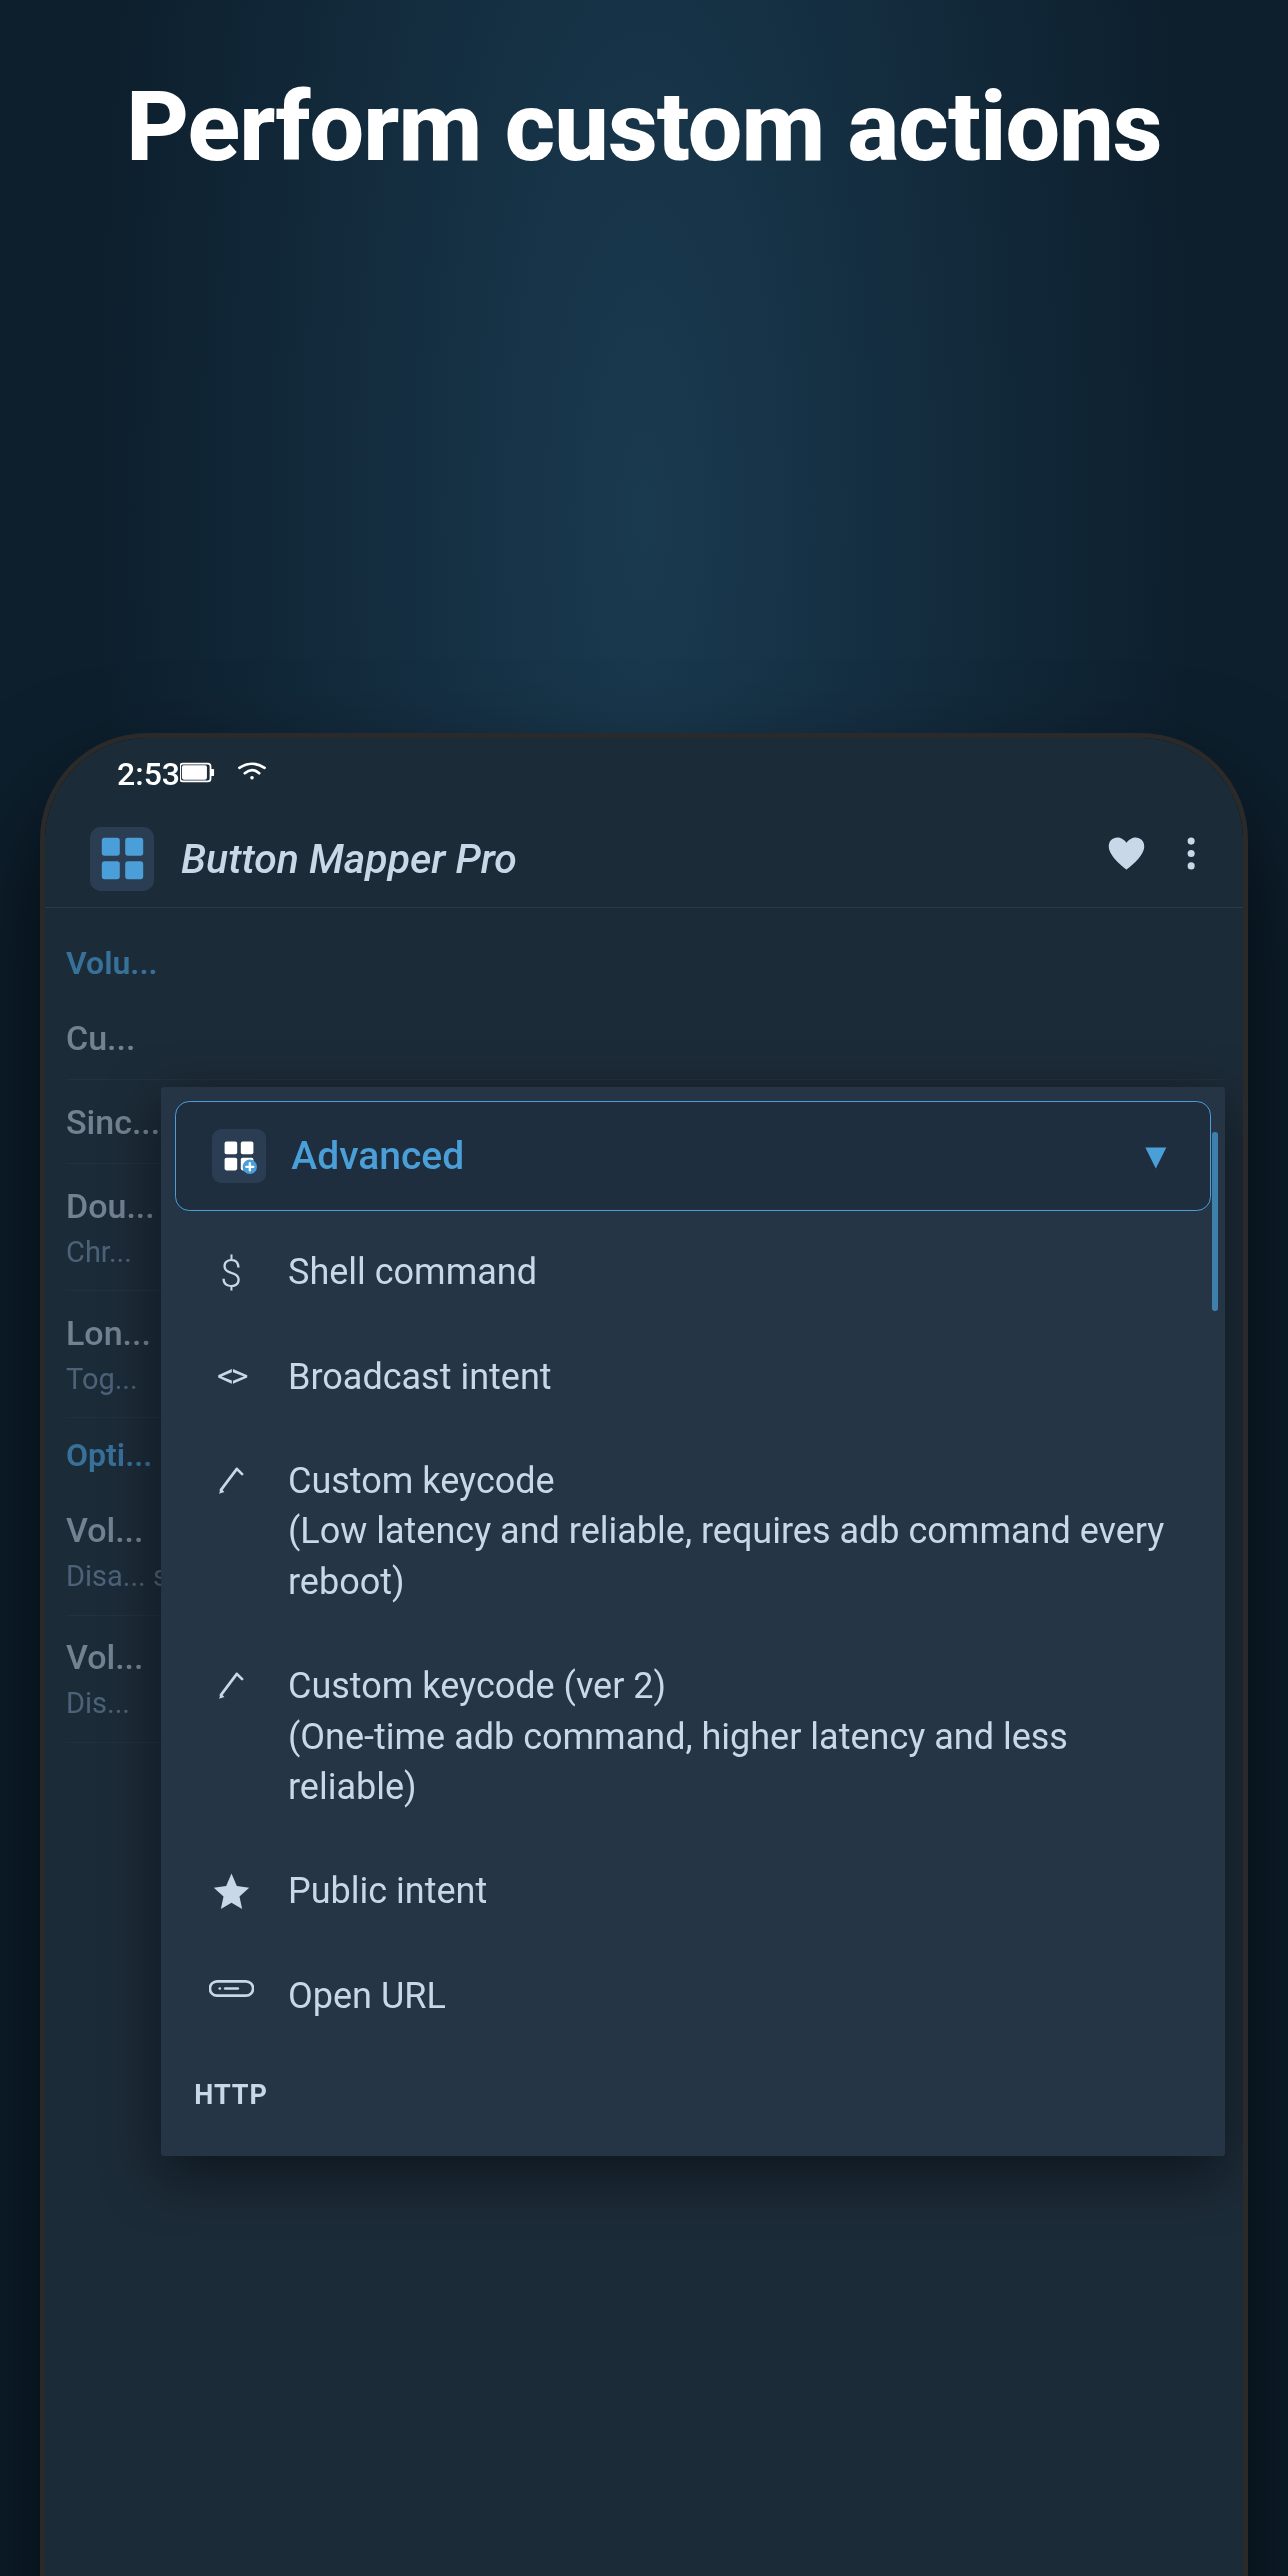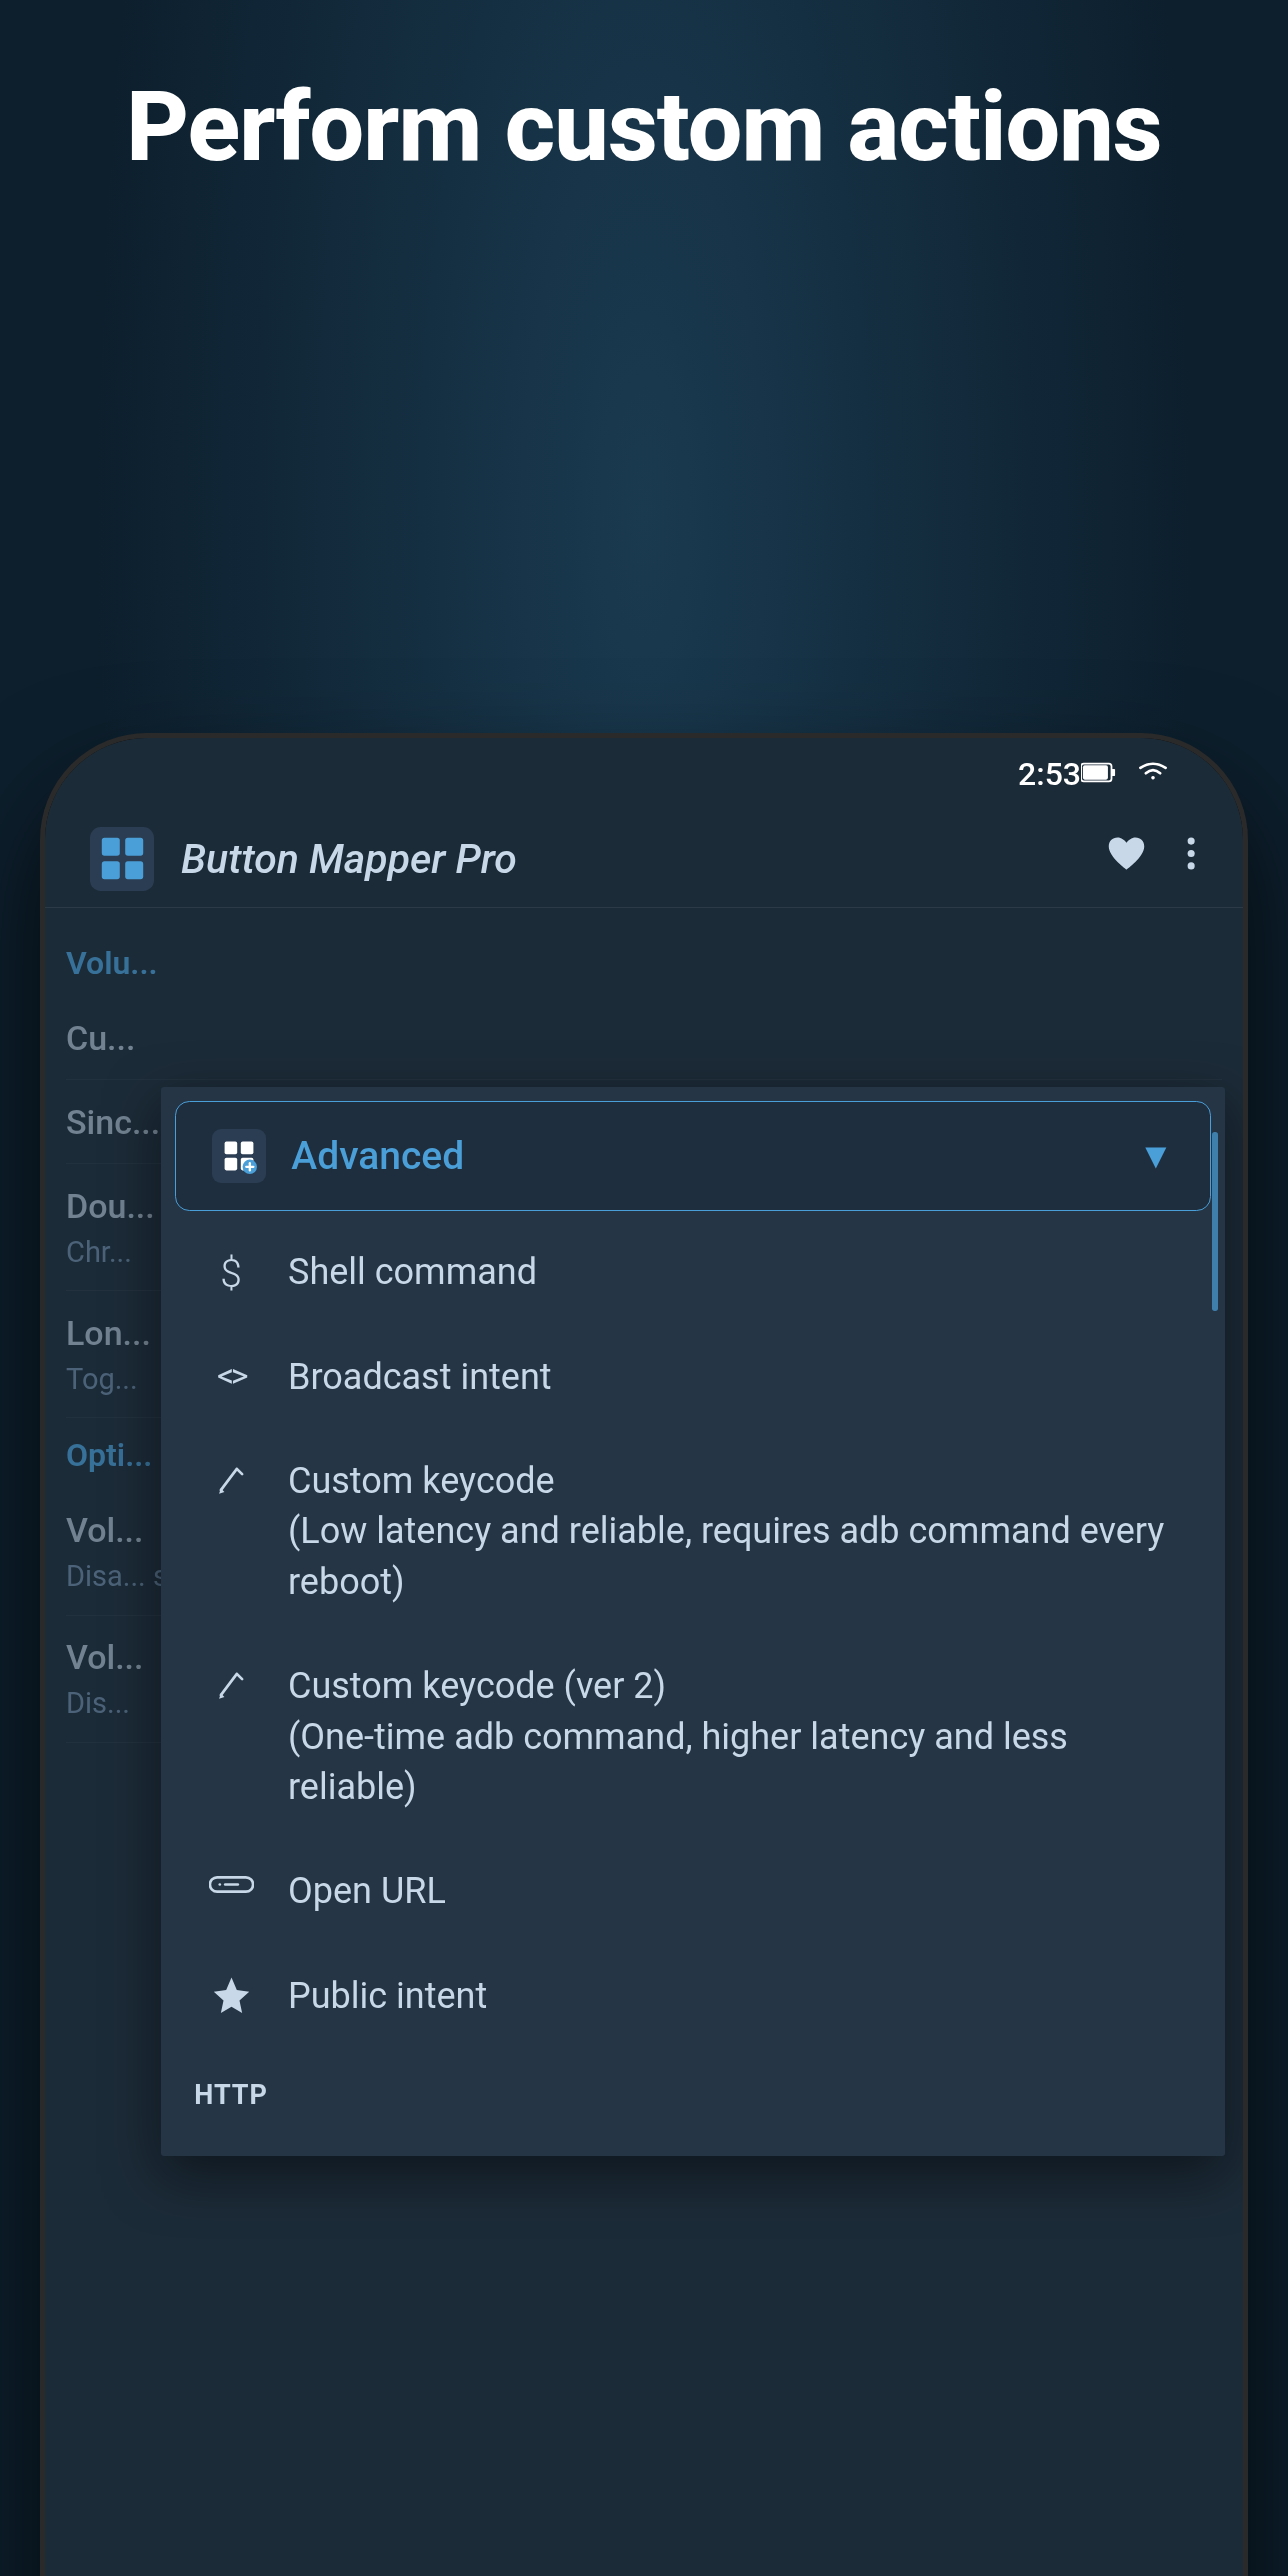--- a/index.html
+++ b/index.html
@@ -58,21 +58,21 @@
       background: #1c2b38;
       border-radius: 102px;
       overflow: hidden;
     }
 
     
     .phone-top-bar {
       height: 72px;
       display: flex;
       align-items: center;
-      justify-content: flex-end;
+      justify-content: flex-start;
       padding: 0 72px;
       background: #1c2b38;
     }
     .status-left {
       font-size: 32px;
       color: #fff;
       font-weight: 500;
     }
     .status-right {
       display: flex;
@@ -416,39 +416,39 @@
               <svg width="39" height="39" viewBox="0 0 44 44" fill="#c8d8e8">
                 <path d="M10 34 L28 10 M28 10 L34 16" stroke="#c8d8e8" stroke-width="3" fill="none" stroke-linecap="round"></path>
                 <path d="M8 38 L14 36 L10 32 Z" fill="#c8d8e8"></path>
               </svg>
             </span>
             <span class="dropdown-item-text">Custom keycode (ver 2)<br>(One-time adb command, higher latency and less reliable)</span>
           </div>
 
           <div class="dropdown-item">
             <span class="dropdown-item-icon">
+              <svg width="39" height="39" viewBox="0 0 44 44" fill="#c8d8e8">
+                <path d="M22 4 L28 18 L42 20 L31 30 L34 44 L22 37 L10 44 L13 30 L2 20 L16 18 Z" fill="#c8d8e8"></path>
+              </svg>
+            </span>
+            <span class="dropdown-item-text">Public intent</span>
+          </div>
+
+          <div class="dropdown-item">
+            <span class="dropdown-item-icon">
               <svg width="45" height="29" viewBox="0 0 50 32" fill="none" stroke="#c8d8e8" stroke-width="3">
                 <rect x="1" y="8" width="48" height="16" rx="8" fill="none"></rect>
                 <path d="M18 16 h14" stroke-linecap="round"></path>
                 <path d="M12 16 a8 8 0 0 1 0 0" stroke-linecap="round"></path>
               </svg>
             </span>
             <span class="dropdown-item-text">Open URL</span>
           </div>
 
           <div class="dropdown-item">
-            <span class="dropdown-item-icon">
-              <svg width="39" height="39" viewBox="0 0 44 44" fill="#c8d8e8">
-                <path d="M22 4 L28 18 L42 20 L31 30 L34 44 L22 37 L10 44 L13 30 L2 20 L16 18 Z" fill="#c8d8e8"></path>
-              </svg>
-            </span>
-            <span class="dropdown-item-text">Public intent</span>
-          </div>
-
-          <div class="dropdown-item">
             <span class="dropdown-item-icon http-badge">HTTP</span>
           </div>
 
         </div>
       </div>
 
     </div>
   </div>
 </div>
 

